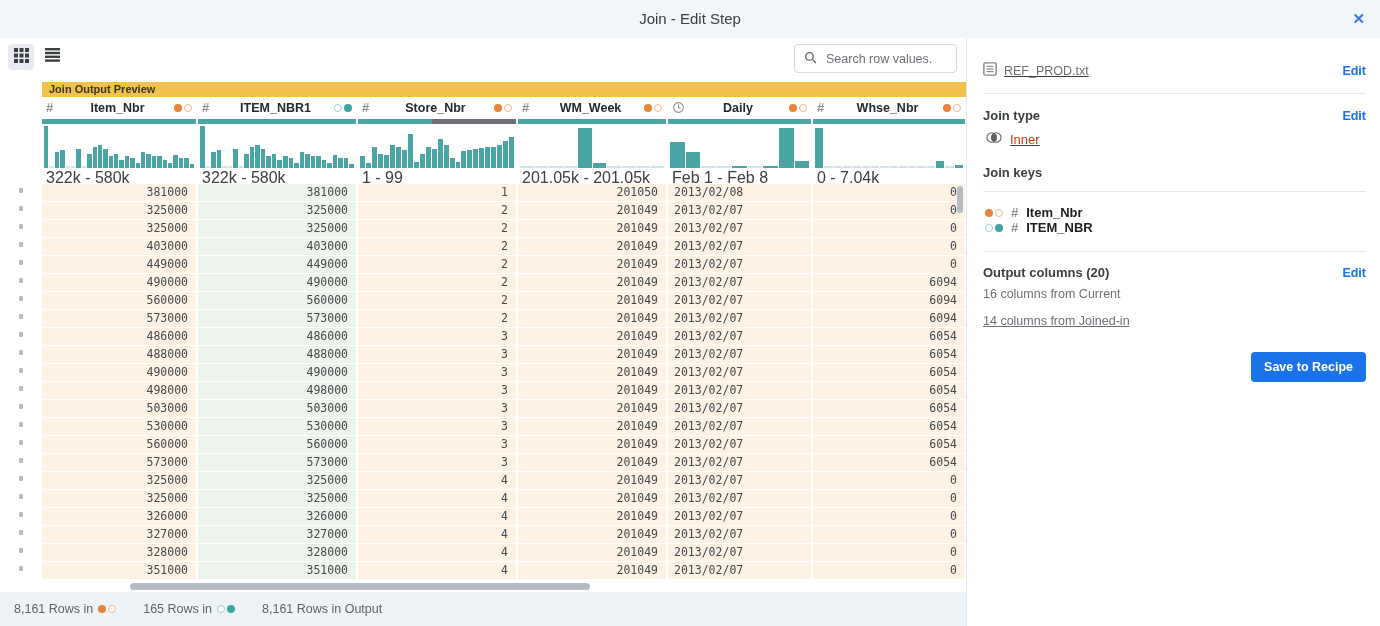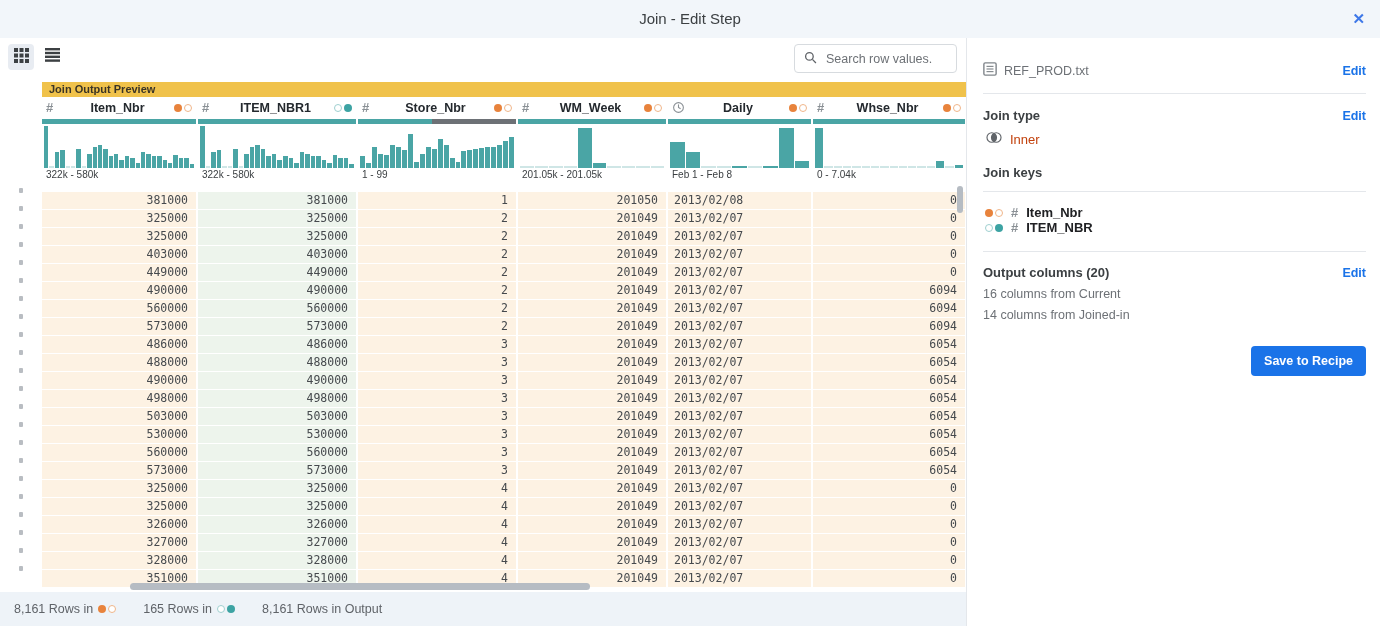--- a/index.html
+++ b/index.html
@@ -45,41 +45,41 @@
   .dot { width:8px; height:8px; border-radius:50%; }
 
   .qbar { height:5px; display:flex; margin-top:1px; }
   .q-valid { background:#4aa5a5; height:100%; }
   .q-gray { background:#6d7176; height:100%; }
 
   .hist { height:42px; display:flex; align-items:flex-end; gap:1px; margin-top:2px; padding:0 2px; }
   .hist .bar { flex:1; background:#4aa5a5; min-height:1px; }
   .hist .bar.empty { background:#cfe6e6; height:2px !important; }
 
-  .range { height:24px; font-size:10px; color:#3c4043; padding:1px 0 0 4px; white-space:nowrap; }
+  .range { height:16px; font-size:16px; color:#3c4043; padding:1px 0 0 4px; white-space:nowrap; }
 
   .cell { height:18px; line-height:17px; font-family:"DejaVu Sans Mono", monospace; font-size:11.5px; color:#45494d; border-bottom:1px solid #fff; padding:0 8px; white-space:nowrap; overflow:hidden; }
 
   .vscroll { position:absolute; left:957px; top:148px; width:6px; height:27px; background:#b6bcc3; border-radius:3px; cursor:pointer; }
   .hscroll { position:absolute; left:130px; top:545px; width:460px; height:7px; background:#b6bcc3; border-radius:4px; cursor:pointer; }
 
   
   .status { position:absolute; bottom:0; left:0; width:966px; height:34px; background:#eef3f8; display:flex; align-items:center; gap:27px; padding-left:14px; font-size:12.5px; color:#5f6368; }
   .status-item { display:flex; align-items:center; gap:5px; }
   .dot-pair { display:flex; gap:2px; align-items:center; }
 
   
   .panel { position:absolute; top:38px; left:966px; width:414px; height:588px; background:#fff; border-left:1px solid #e4e7eb; padding:18px 14px 0 16px; font-size:13px; color:#3c4043; }
   .p-row { display:flex; justify-content:space-between; align-items:center; }
   .p-label { font-weight:bold; color:#3c4043; font-size:13px; }
   .p-muted { color:#9aa0a6; font-size:12.5px; }
   .p-gray { color:#6d7176; font-size:12.5px; }
   .p-link { color:#1a73e8; font-size:12.5px; font-weight:bold; cursor:pointer; }
   .p-divider { border:none; border-top:1px solid #e4e7eb; margin:14px 0; }
-  .p-iconrow { display:flex; align-items:center; gap:7px; }
+  .p-iconrow { display:flex; align-items:center; gap:7px;text-decoration:underline; }
   .join-key-row { display:flex; align-items:center; gap:8px; padding-left:2px; }
   .join-key-name { font-weight:bold; color:#202124; font-size:13px; }
   .key-op { font-style:italic; color:#80868b; font-size:12.5px; margin:6px 0 6px 2px; }
   .hash-sm { color:#8a9095; font-weight:bold; font-size:13px; }
   .save-row { display:flex; justify-content:flex-end; margin-top:24px; }
   .save-btn { background:#1a73e8; color:#fff; border:none; border-radius:4px; font-size:12.5px; font-weight:bold; padding:8px 13px; cursor:pointer; font-family:"Liberation Sans",sans-serif; }
 </style>
 </head>
 <body>
 
@@ -662,20 +662,20 @@
       <span class="join-key-name">ITEM_NBR</span>
     </div>
 
     <hr class="p-divider" style="margin:16px 0 13px;">
 
     <div class="p-row">
       <span class="p-label">Output columns (20)</span>
       <span class="p-link">Edit</span>
     </div>
     <div class="p-gray" style="margin-top:7px;">16 columns from Current</div>
-    <div class="p-gray" style="margin-top:7px;">14 columns from Joined-in</div>
+    <div class="p-gray" style="margin-top:13px;text-decoration:underline;">14 columns from Joined-in</div>
 
     <div class="save-row">
       <button class="save-btn">Save to Recipe</button>
     </div>
   </div>
 
 </div>
 
 </body></html>

